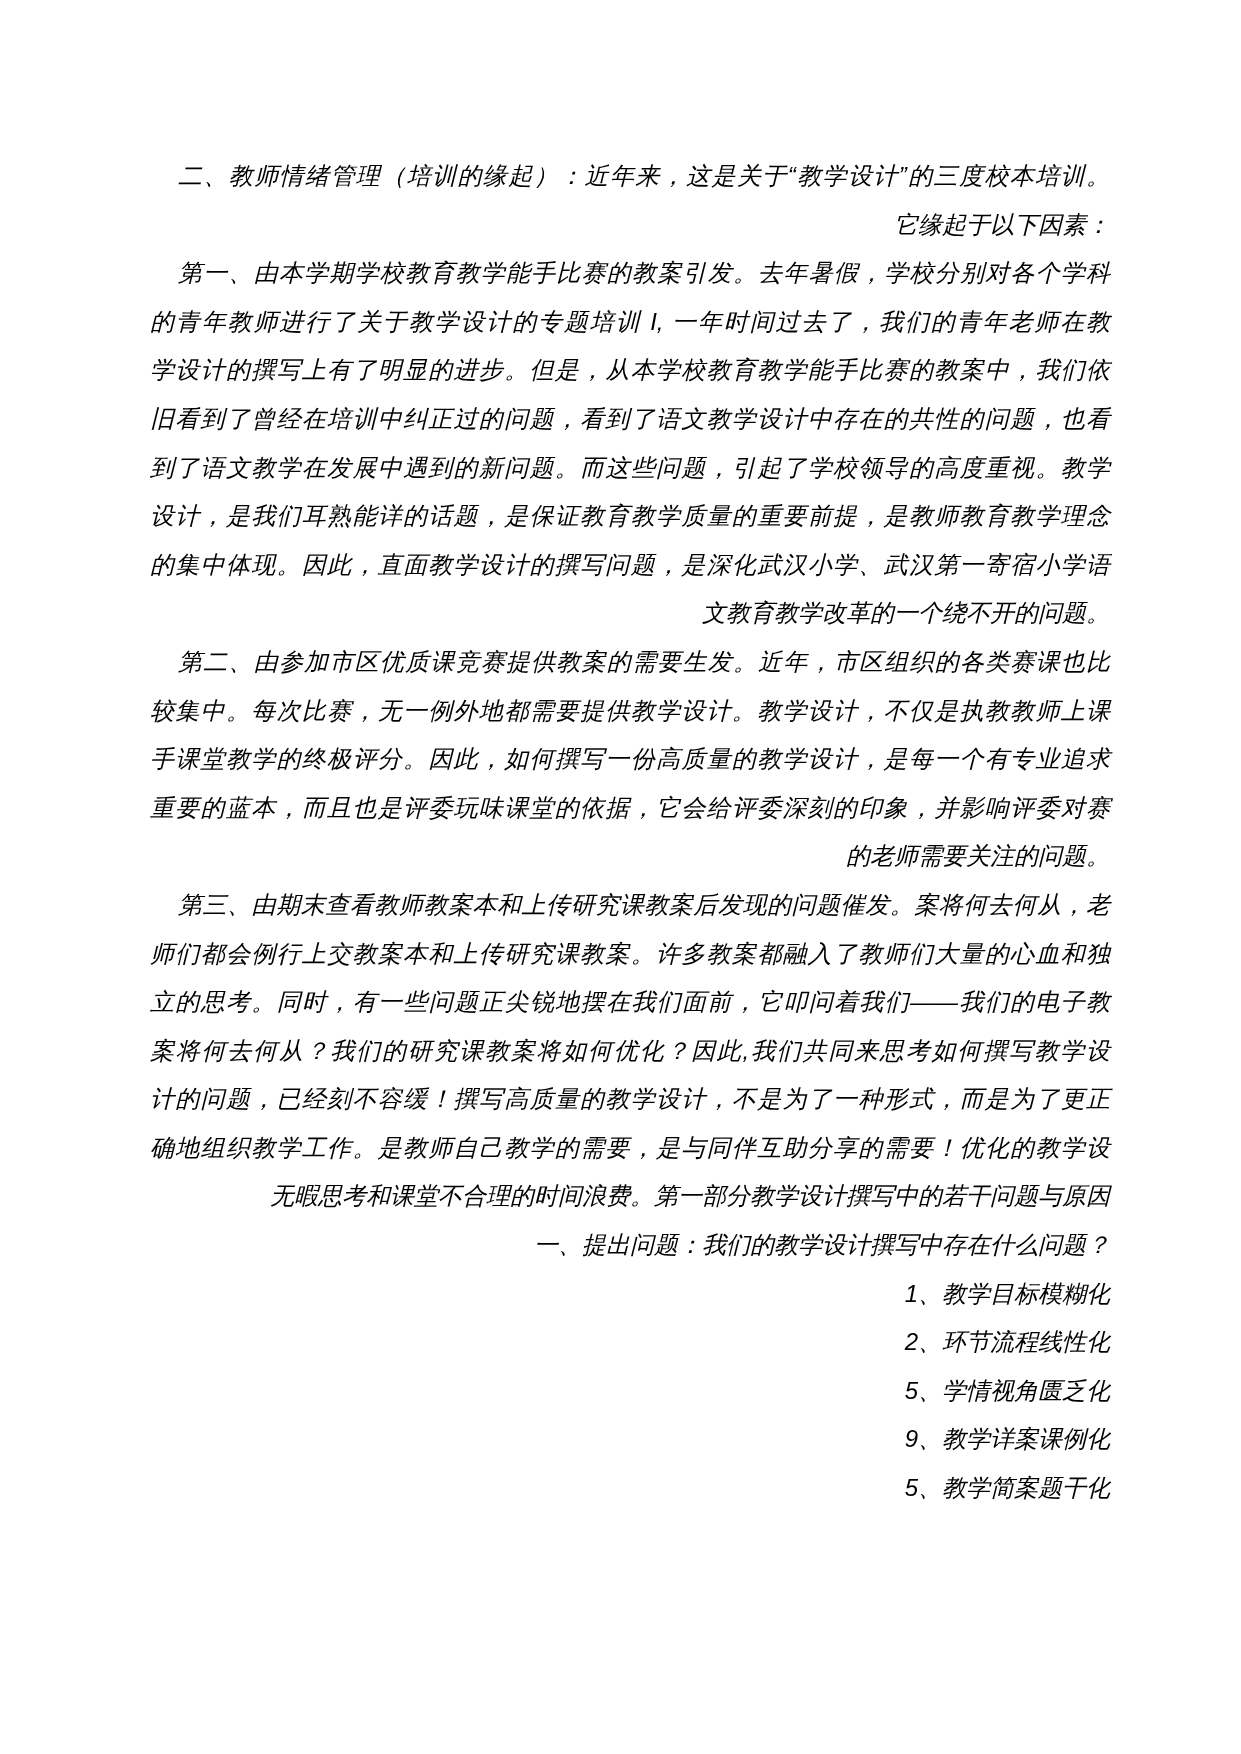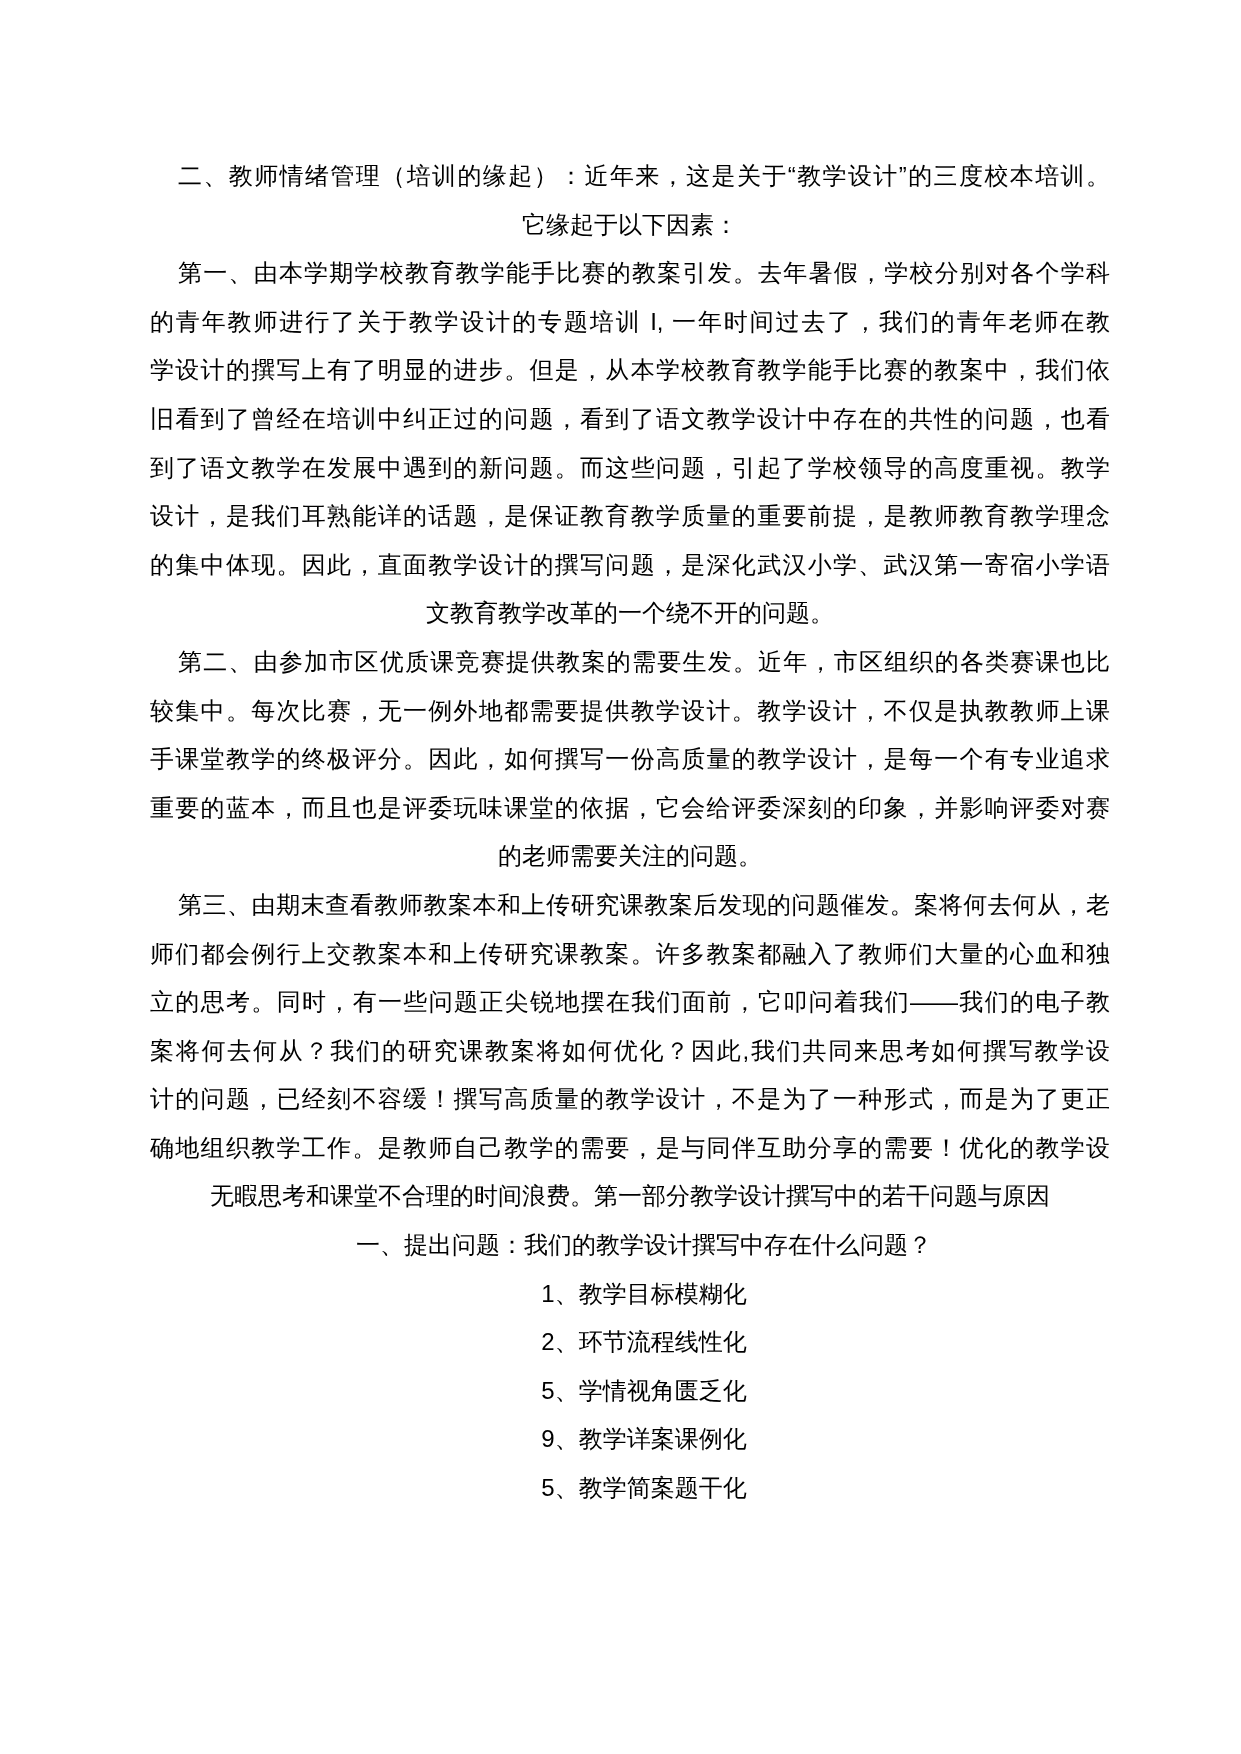--- a/index.html
+++ b/index.html
@@ -14,37 +14,38 @@
     overflow: hidden;
     font-family: "Liberation Sans", sans-serif;
   }
   .page {
     position: absolute;
     left: 0;
     top: 0;
     width: 1241px;
     height: 1754px;
     background: #ffffff;
+    font-style: italic;
   }
   .content {
     position: absolute;
     left: 150px;
     top: 152px;
     width: 960px;
   }
   .line {
     display: block;
     width: 100%;
     height: 48.6px;
     line-height: 48.6px;
     font-size: 24px;
     color: #000000;
     white-space: nowrap;
     letter-spacing: 0px;
-    text-align: center;
+    text-align: right;
   }
   .line.indent {
     text-indent: 28px;
   }
   .line.fill {
     white-space: normal;
     text-align: justify;
     text-align-last: justify;
   }
 </style>

